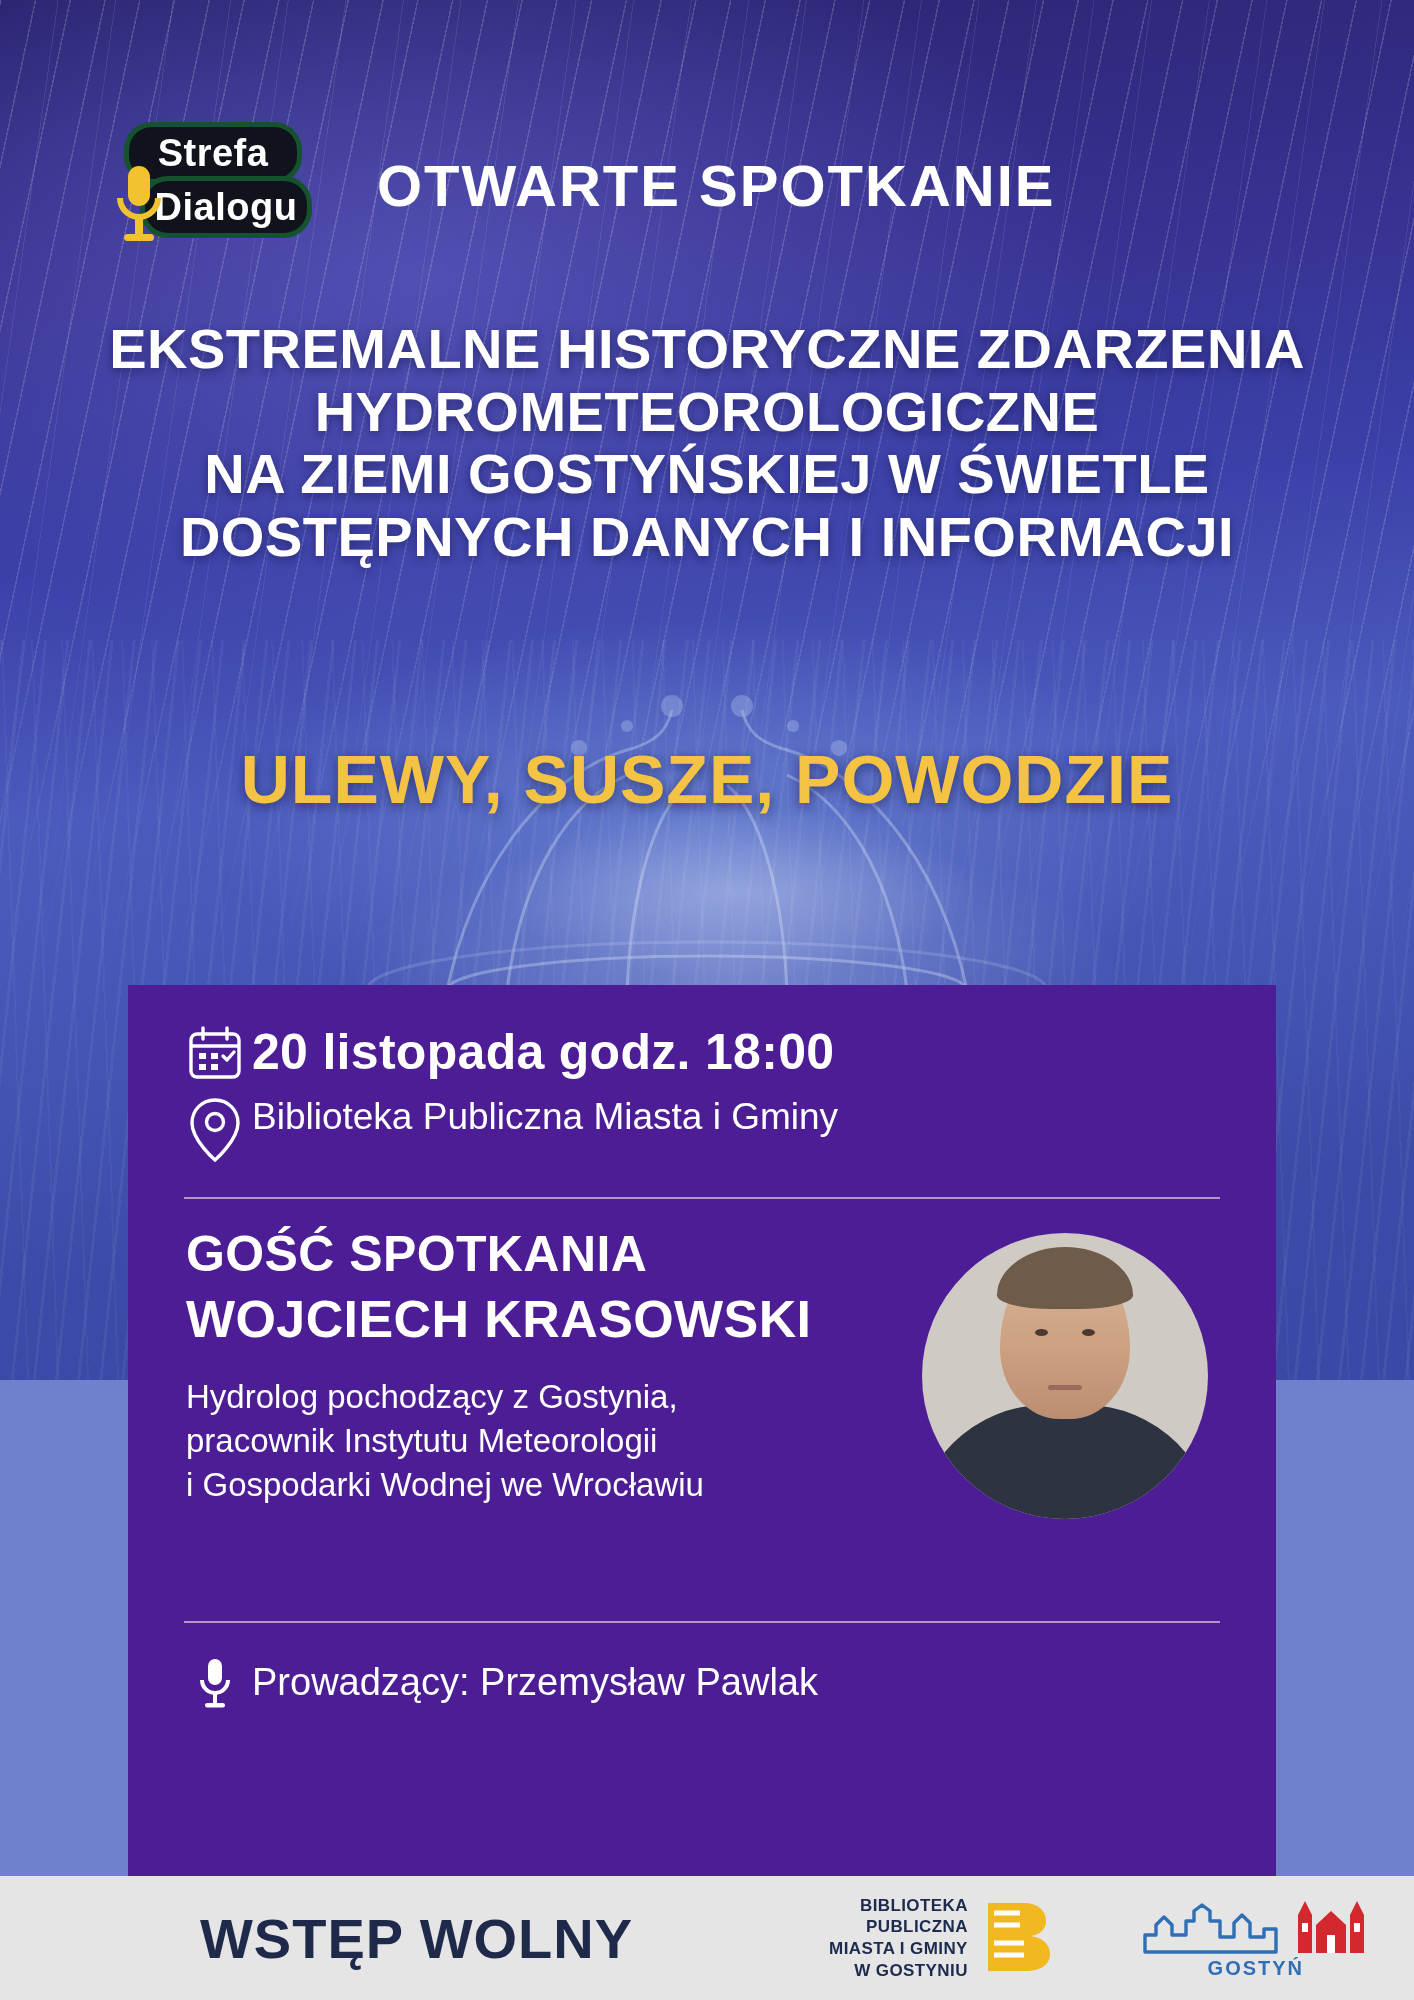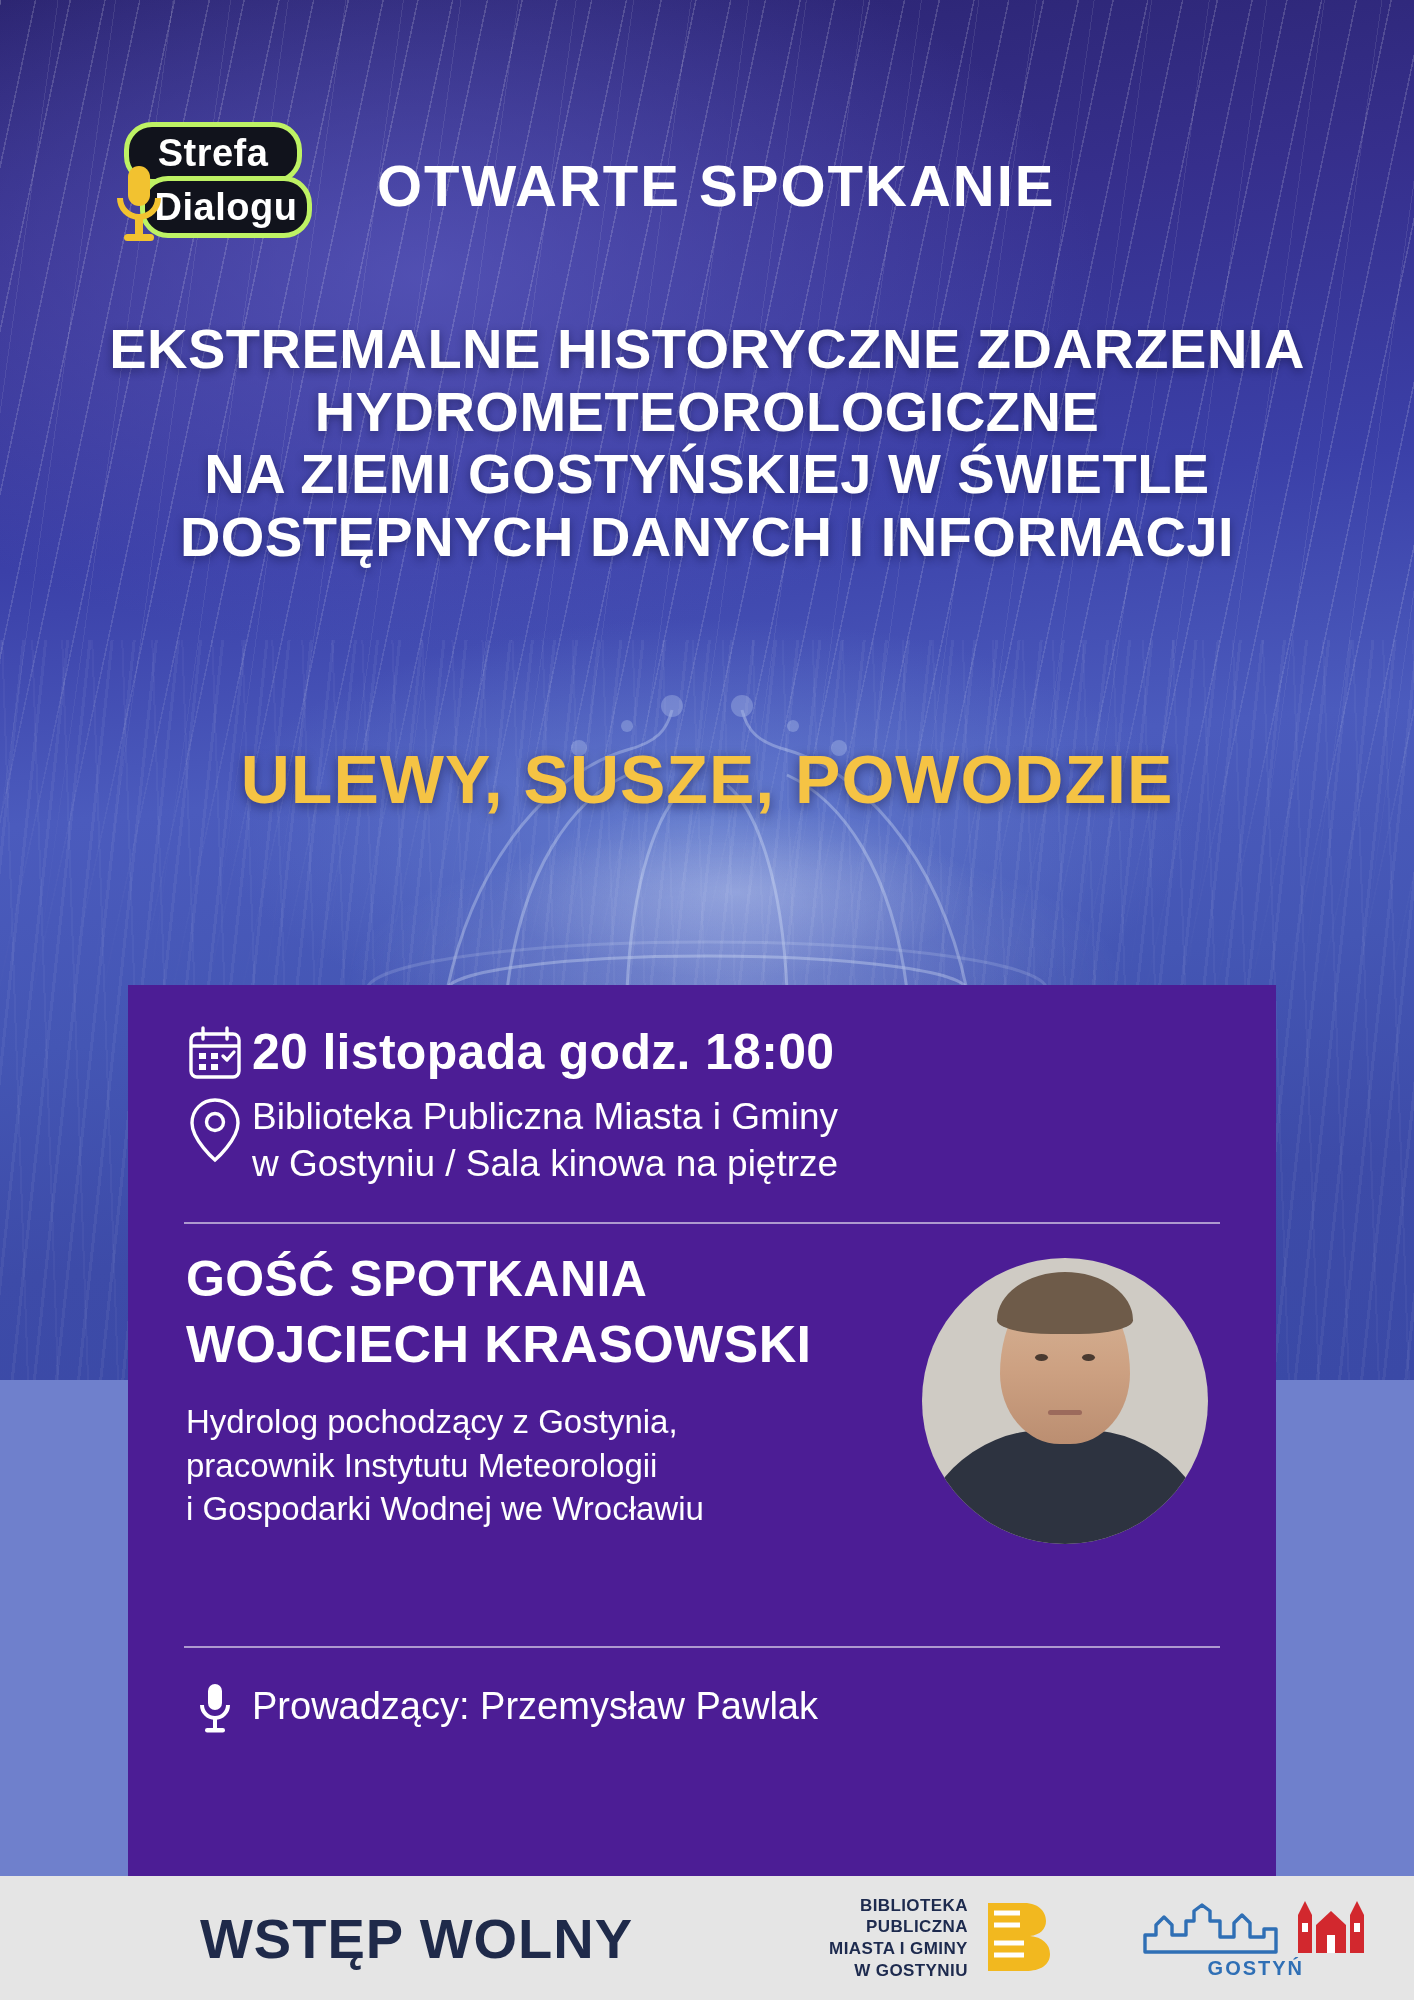--- a/index.html
+++ b/index.html
@@ -76,21 +76,21 @@
     padding-left: 100px;
   }
   .logo-badge {
     position: relative;
     width: 215px; height: 130px;
     flex: 0 0 auto;
   }
   .logo-badge .pill {
     position: absolute;
     background: #11131c;
-    border: 5px solid #bef264;
+    border: 5px solid #14532d;
     border-radius: 28px;
     color: #ffffff;
     font-weight: 700;
     display: flex;
     align-items: center;
     justify-content: center;
     letter-spacing: .5px;
   }
   .logo-badge .pill-top {
     left: 24px; top: 2px;
@@ -388,21 +388,20 @@
 
       <div class="row place-row">
         <div class="ico">
           <svg width="52" height="66" viewBox="0 0 52 66">
             <path d="M26 3 C13 3 3 13 3 26 C3 43 26 63 26 63 C26 63 49 43 49 26 C49 13 39 3 26 3 Z" fill="none" stroke="#fff" stroke-width="3.4"></path>
             <circle cx="26" cy="25" r="8.5" fill="none" stroke="#fff" stroke-width="3.4"></circle>
           </svg>
         </div>
         <div class="place-text">
           <div>Biblioteka Publiczna Miasta i Gminy</div>
-          <div>w Gostyniu / Sala kinowa na piętrze</div>
         </div>
       </div>
 
       <div class="divider"></div>
 
       <div class="guest-wrap">
         <div class="guest-label">GOŚĆ SPOTKANIA</div>
         <div class="guest-name">WOJCIECH KRASOWSKI</div>
         <div class="guest-bio">
           <div>Hydrolog pochodzący z Gostynia,</div>

